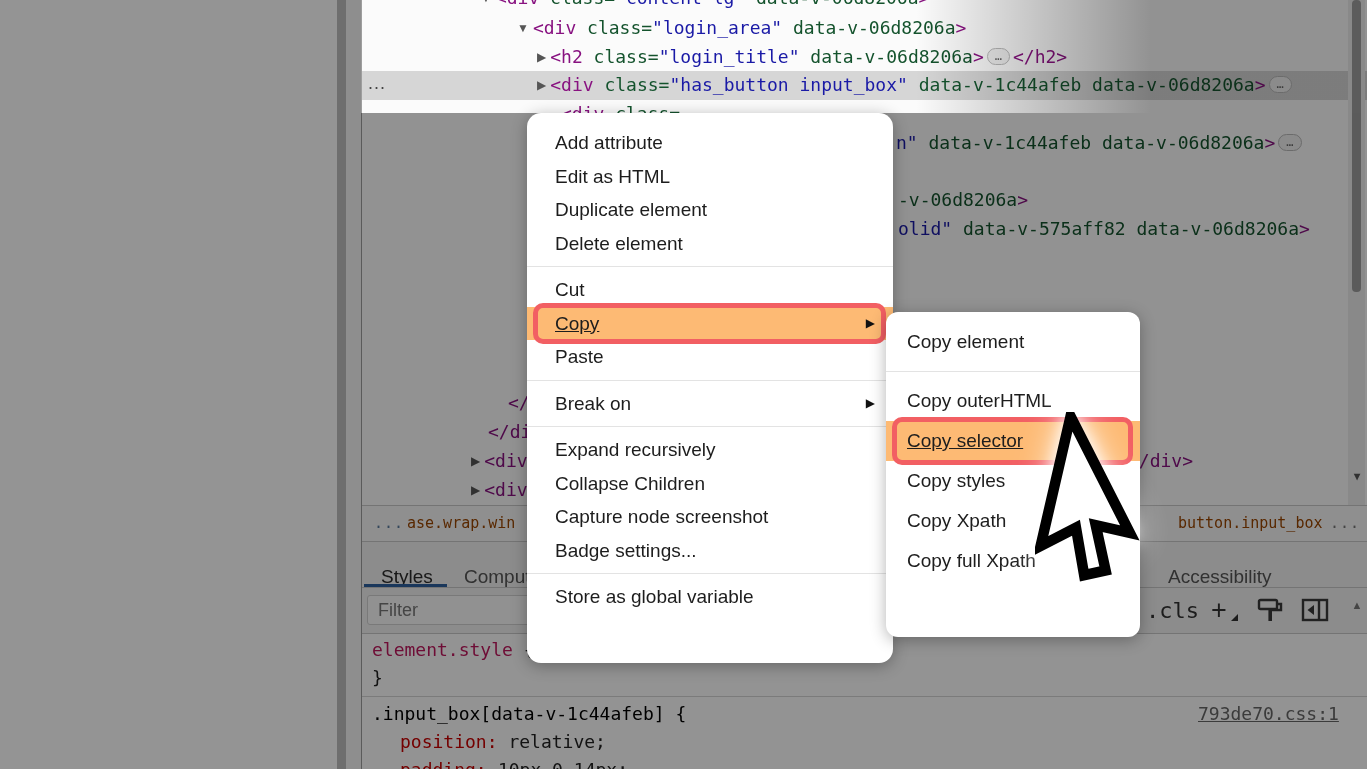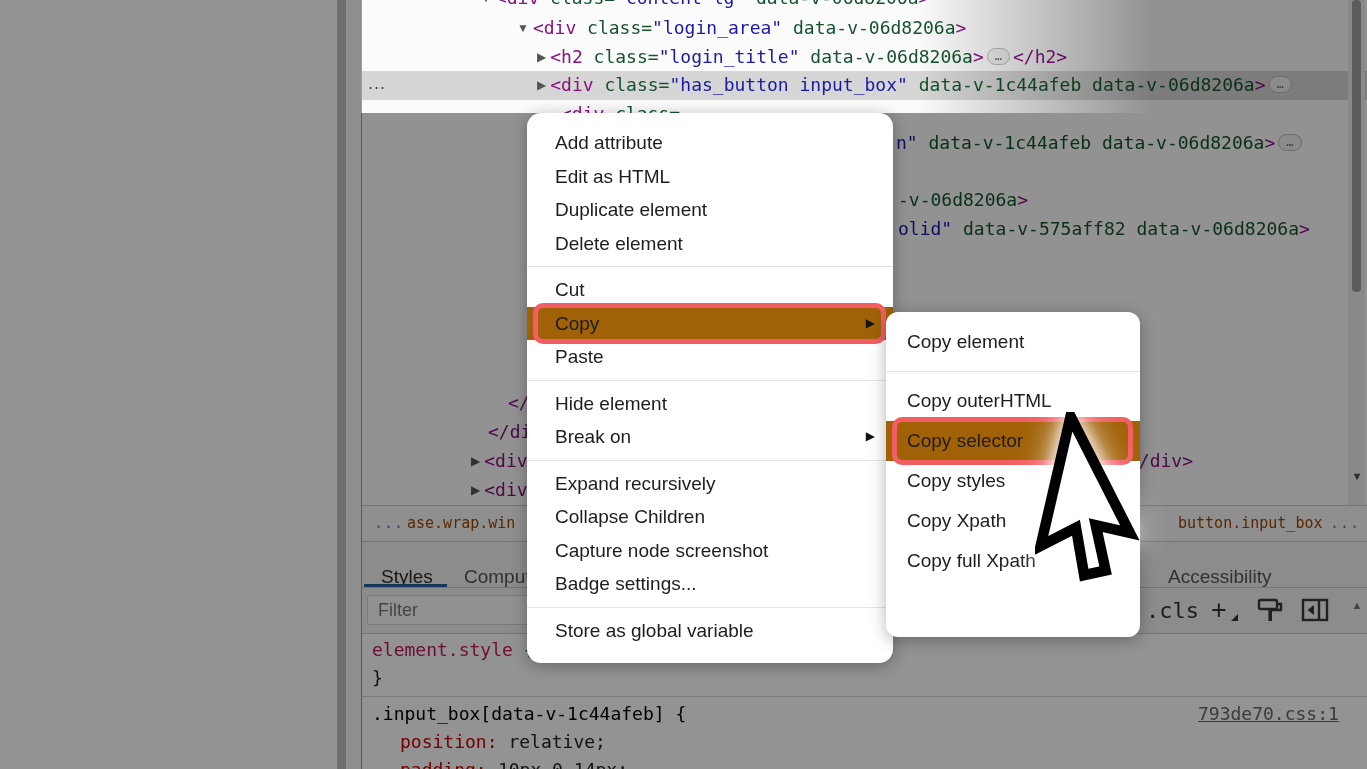--- a/index.html
+++ b/index.html
@@ -73,21 +73,21 @@
      background:linear-gradient(90deg,rgba(0,0,0,0) 0px,rgba(0,0,0,0) 555px,rgba(0,0,0,0.42) 790px);}
   #dim-bottom{left:0;top:113px;width:1367px;height:656px;background:rgba(0,0,0,0.42);}
   
   .menu{position:absolute;background:#fff;box-shadow:0 3px 16px rgba(0,0,0,0.3);box-sizing:border-box;}
   #context-menu{left:527px;top:113px;width:366px;height:550px;border-radius:14px;padding:13px 0 16px;z-index:10;}
   #context-menu .menu-item{position:relative;height:33.5px;line-height:33.5px;padding-left:28px;font-size:19px;color:#1d1d1d;}
   #copy-submenu{left:886px;top:312px;width:254px;height:325px;border-radius:12px;padding:10px 0 15px;z-index:12;}
   #copy-submenu .menu-item{position:relative;height:40px;line-height:40px;padding-left:21px;font-size:19px;color:#1d1d1d;}
   .menu-sep{height:0;border-top:1px solid #e3e3e3;margin:6px 0;}
   #copy-submenu .menu-sep{margin:9px 0;}
-  .menu-item.highlighted{background:#a16207;}
+  .menu-item.highlighted{background:#fdba74;text-decoration:underline;}
   .submenu-arrow{position:absolute;right:18px;top:0;font-size:12px;color:#111;}
   .ring{position:absolute;left:6px;right:7px;top:-4px;bottom:-4px;border:5px solid var(--red,#f25f63);
         border-radius:10px;pointer-events:none;}
   
   #cursor{position:absolute;left:1035px;top:412px;z-index:20;
           filter:drop-shadow(0 0 8px rgba(255,255,255,0.95)) drop-shadow(0 0 16px rgba(255,255,255,0.8));}
 </style>
 </head>
 <body>
 
@@ -176,21 +176,20 @@
   <div id="context-menu" class="menu">
       <div class="menu-item"><span>Add attribute</span></div>
       <div class="menu-item"><span>Edit as HTML</span></div>
       <div class="menu-item"><span>Duplicate element</span></div>
       <div class="menu-item"><span>Delete element</span></div>
       <div class="menu-sep"></div>
       <div class="menu-item"><span>Cut</span></div>
       <div class="menu-item highlighted"><span>Copy</span><span class="submenu-arrow">▶</span><div class="ring"></div></div>
       <div class="menu-item"><span>Paste</span></div>
       <div class="menu-sep"></div>
-      <div class="menu-item"><span>Hide element</span></div>
       <div class="menu-item"><span>Break on</span><span class="submenu-arrow">▶</span></div>
       <div class="menu-sep"></div>
       <div class="menu-item"><span>Expand recursively</span></div>
       <div class="menu-item"><span>Collapse Children</span></div>
       <div class="menu-item"><span>Capture node screenshot</span></div>
       <div class="menu-item"><span>Badge settings...</span></div>
       <div class="menu-sep"></div>
       <div class="menu-item"><span>Store as global variable</span></div>
     </div>
   <div id="copy-submenu" class="menu">

